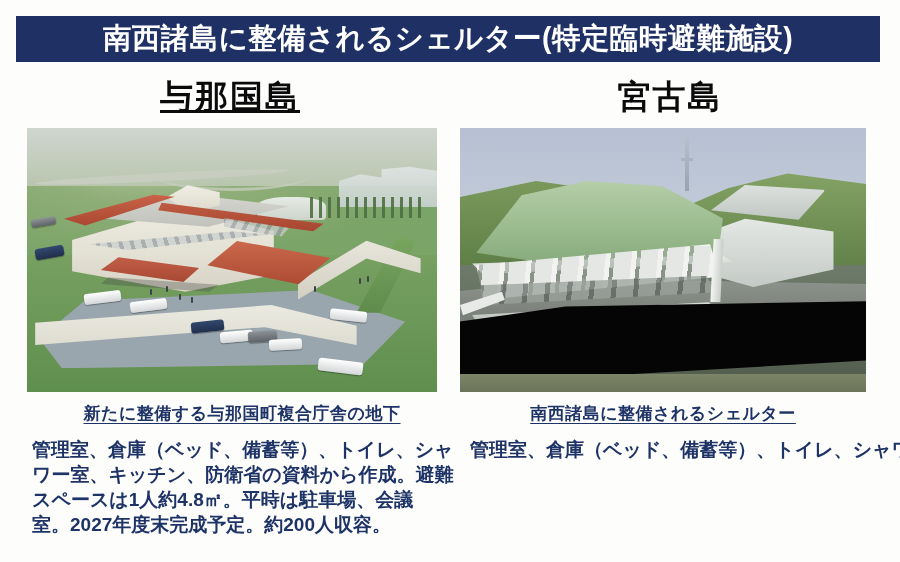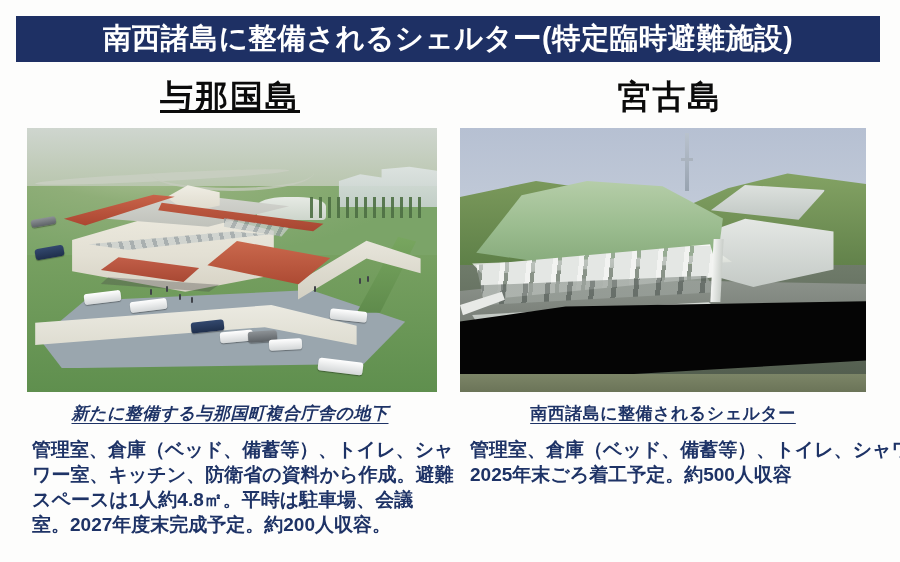--- a/index.html
+++ b/index.html
@@ -258,21 +258,21 @@
   }
 
   
   .caption{
     position:absolute; height:26px;
     display:flex; align-items:center; justify-content:center;
     color:#1e3366; font-size:17px; font-weight:700;
     text-decoration:underline; text-underline-offset:4px;
     letter-spacing:0.5px; white-space:nowrap;
   }
-  .caption.left { left:20px;  top:400px; width:420px;font-style:italic; }
+  .caption.left { left:32px;  top:400px; width:420px; }
   .caption.right{ left:460px; top:400px; width:406px; }
 
   
   .body-col{
     position:absolute; top:437px;
     color:#1e3366; font-size:19px; font-weight:700;
     line-height:25px; letter-spacing:0px;
   }
   .body-col.left { left:32px; width:404px; }
   .body-col.right{ left:470px; width:406px; }
@@ -371,17 +371,16 @@
 
   <div class="body-col left">
     <p>管理室、倉庫（ベッド、備蓄等）、トイレ、シャ</p>
     <p>ワー室、キッチン、防衛省の資料から作成。避難</p>
     <p>スペースは1人約4.8㎡。平時は駐車場、会議</p>
     <p>室。2027年度末完成予定。約200人収容。</p>
   </div>
 
   <div class="body-col right">
     <p>管理室、倉庫（ベッド、備蓄等）、トイレ、シャワー</p>
-    <p>2025年末ごろ着工予定。約500人収容</p>
   </div>
 
 
 </div>
 
 </body></html>

